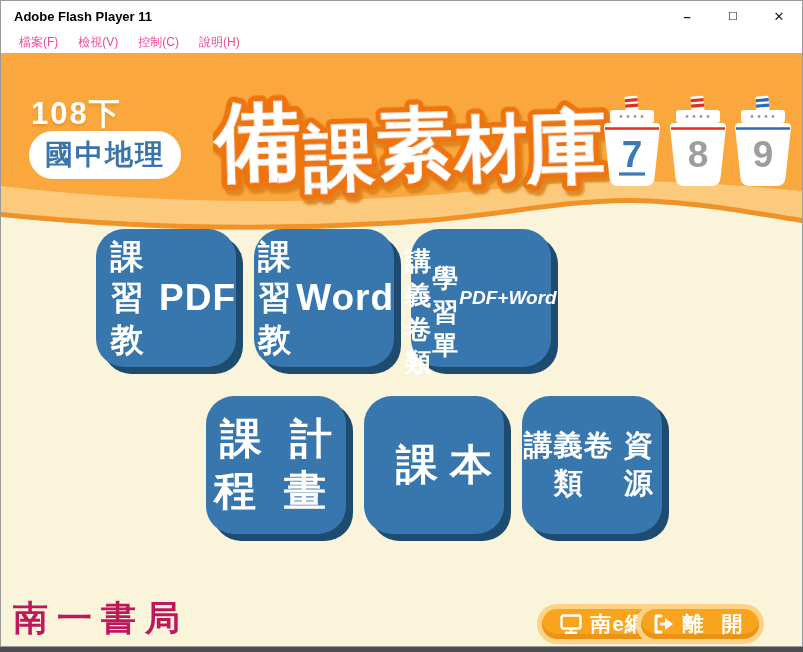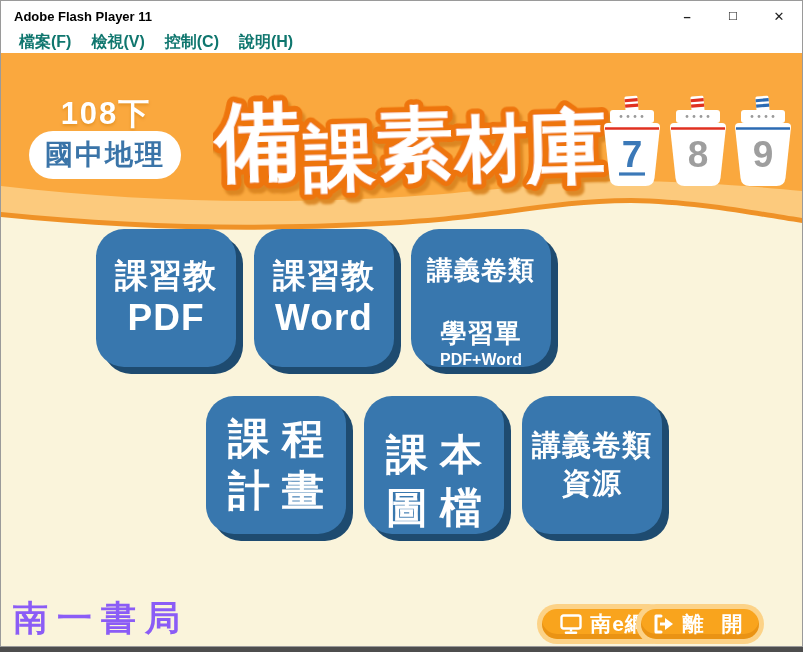--- a/index.html
+++ b/index.html
@@ -12,65 +12,65 @@
   
   .titlebar { position:relative; height:31px; background:#ffffff; display:flex; align-items:center;font-weight:bold; }
   .titlebar-text { font-size:13px; color:#000; padding-left:13px; }
   .win-controls { position:absolute; right:0; top:0; height:31px; display:flex; }
   .win-btn { width:46px; height:31px; display:flex; align-items:center; justify-content:center;
              font-size:13px; color:#222; cursor:pointer; }
   .win-btn.max { font-size:11px; }
 
   
   .menubar { height:21px; background:#ffffff; display:flex; align-items:center; padding-left:8px; }
-  .menu-item { font-size:16px; color:#0f766e; padding:2px 10px; cursor:default;font-weight:bold; }
+  .menu-item { font-size:12px; color:#ec4899; padding:2px 10px; cursor:default; }
 
   
   .stage { position:relative; width:801px; height:593px; background:#faf4db; overflow:hidden; }
   .header-waves { position:absolute; top:0; left:0; width:801px; height:230px; }
 
   
-  .badge-semester { position:absolute; left:30px; top:40px; width:150px; text-align:center;
+  .badge-semester { position:absolute; left:30px; top:40px; width:150px; 
                     font-size:31px; font-weight:bold; color:#fff; letter-spacing:2px;
                     text-shadow:0 2px 3px rgba(205,120,0,.45); }
   .badge-pill { position:absolute; left:28px; top:78px; width:152px; height:48px;
                 background:#fff; border-radius:26px; display:flex; align-items:center; justify-content:center; }
   .badge-pill span { font-size:28px; font-weight:bold; color:#3a74a8; letter-spacing:2px; }
 
   
   .main-title { position:absolute; left:212px; top:8px; }
   .main-title text { font-family:"Liberation Sans","DejaVu Sans",sans-serif; font-weight:bold;
                      fill:#ffffff; stroke:#ee7510; stroke-linejoin:round; paint-order:stroke; }
 
   
   .boat { position:absolute; top:41px; width:60px; height:94px; cursor:pointer; }
   .boat-7 { left:601px; } .boat-8 { left:667px; } .boat-9 { left:732px; }
   .boat text { font-family:"Liberation Sans","DejaVu Sans",sans-serif; font-weight:bold; font-size:37px; }
   .num-blue { fill:#3b79b8; } .num-gray { fill:#9e9e9e; }
 
   
   .big-btn { position:absolute; width:140px; height:138px; background:#3877ae; border-radius:28px;
-             box-shadow:7px 7px 0 #1e4b70; display:flex; flex-direction:column; align-items:center;
+             box-shadow:7px 7px 0 #1e4b70; display:flex; flex-direction:row; align-items:center;
              justify-content:center; cursor:pointer; color:#fff; font-weight:bold; text-align:center; }
   .big-btn .l-cjk  { font-size:33px; letter-spacing:1px; line-height:1.25; }
   .big-btn .l-lat  { font-size:37px; letter-spacing:1px; line-height:1.2; }
   .big-btn .l-sm   { font-size:26px; letter-spacing:1px; line-height:1.3;margin-top:29px; }
-  .big-btn .l-xs   { font-size:16px; line-height:1.3; }
+  .big-btn .l-xs   { font-size:19px; line-height:1.3;font-style:italic; }
   .big-btn .l-big  { font-size:42px; letter-spacing:12px; text-indent:12px; line-height:1.25; }
   .big-btn .l-med  { font-size:29px; letter-spacing:1px; line-height:1.3; }
   .btn-1 { left:95px;  top:176px; }
   .btn-2 { left:253px; top:176px; }
   .btn-3 { left:410px; top:176px; }
   .btn-4 { left:205px; top:343px; }
   .btn-5 { left:363px; top:343px;justify-content:flex-end; }
   .btn-6 { left:521px; top:343px; }
 
   
   .publisher { position:absolute; left:12px; top:542px; font-family:"DejaVu Serif","Liberation Serif",serif;
-               font-size:35px; font-weight:bold; color:#8b5cf6; letter-spacing:9px; }
+               font-size:35px; font-weight:bold; color:#be185d; letter-spacing:9px; }
   .pill-btn { position:absolute; top:556px; height:30px; background:#f9a41d; border-radius:18px;
               box-shadow:0 0 0 5px #fcd287, inset 0 -5px 0 rgba(200,110,0,.30);
               display:flex; align-items:center; justify-content:center; gap:7px;
               color:#fff; font-weight:bold; font-size:21px; cursor:pointer; }
   .btn-nane { left:541px; width:122px; letter-spacing:1px; }
   .btn-exit { left:640px; width:118px; letter-spacing:6px;text-align:center; }
   .pill-btn svg { display:block; }
 
   .bottom-strip { position:absolute; left:0; top:647px; width:803px; height:5px; background:#4d4d4d; }
 </style>
@@ -191,21 +191,20 @@
       <div class="l-sm">學習單</div>
       <div class="l-xs">PDF+Word</div>
     </div>
 
     <div class="big-btn btn-4">
       <div class="l-big">課程</div>
       <div class="l-big">計畫</div>
     </div>
     <div class="big-btn btn-5">
       <div class="l-big">課本</div>
-      <div class="l-big">圖檔</div>
     </div>
     <div class="big-btn btn-6">
       <div class="l-med">講義卷類</div>
       <div class="l-med">資源</div>
     </div>
 
     <div class="publisher">南一書局</div>
 
     <div class="pill-btn btn-nane">
       <svg width="24" height="22" viewBox="0 0 24 22">

